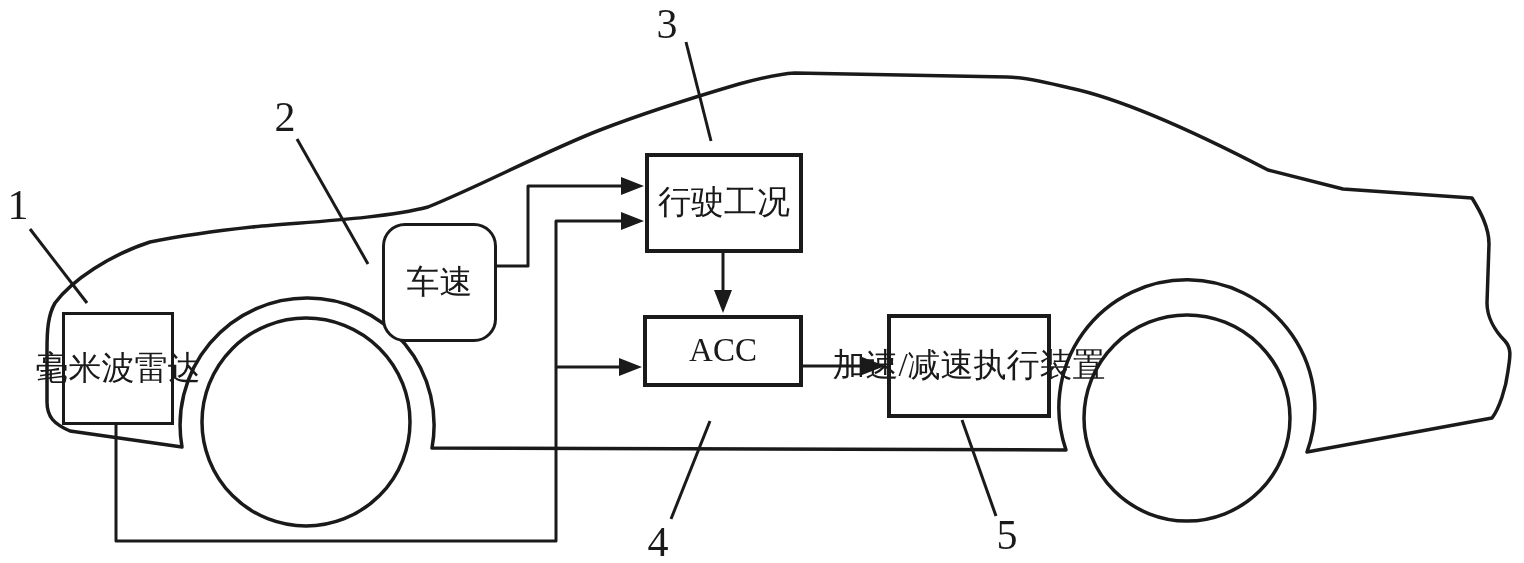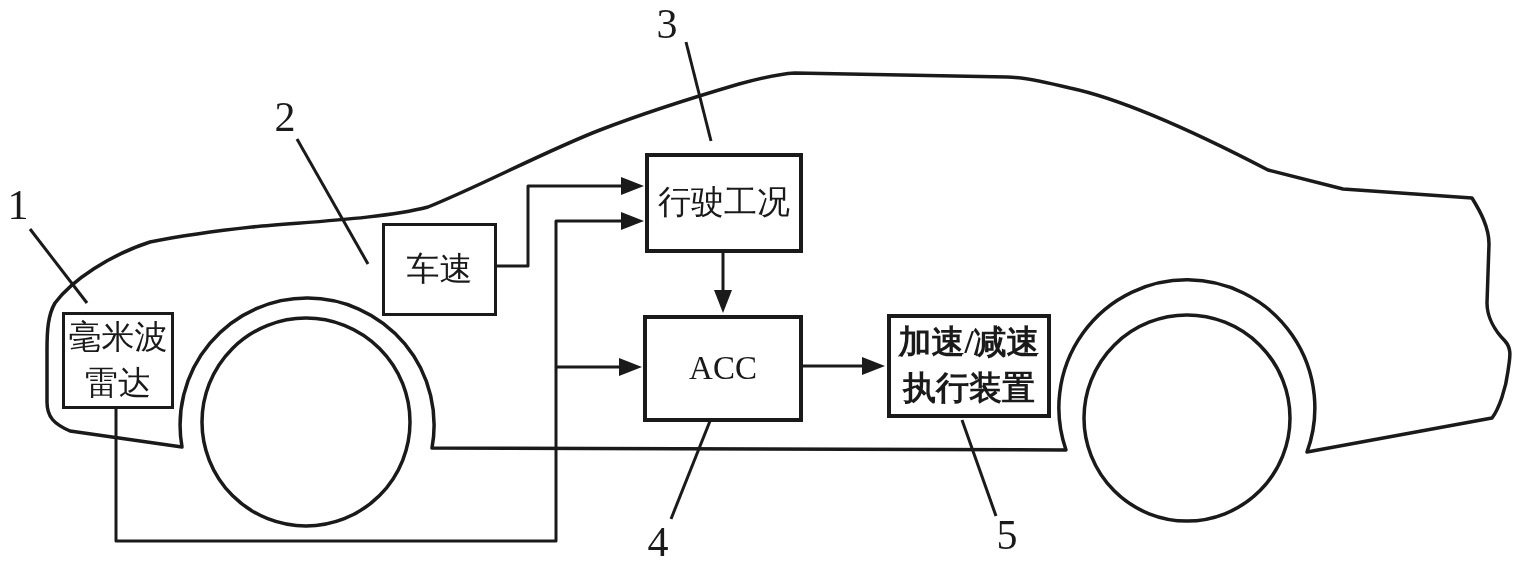--- a/index.html
+++ b/index.html
@@ -16,21 +16,21 @@
     color:var(--text);
     overflow:hidden;
   }
   #diagram-svg{position:absolute;left:0;top:0;width:1524px;height:563px;color:var(--line);}
   .stroke{fill:none;stroke:currentColor;stroke-linejoin:round;stroke-linecap:butt;}
   .w35{stroke-width:3.5px;}
   .w3{stroke-width:3px;}
   .arrowhead{fill:currentColor;stroke:none;}
   .node{
     position:absolute;
-    display:flex;flex-direction:column;align-items:center;justify-content:center;
+    display:flex;flex-direction:row;align-items:center;justify-content:center;
     border:3px solid var(--line);
     background:var(--background);
     text-align:center;
     font-size:33px;
     line-height:1.38;
     box-sizing:border-box;
     white-space:nowrap;
   }
   .node.thick{border-width:4px;}
   .callout-number{
@@ -93,38 +93,38 @@
     <path class="stroke w3" d="M 803 366 L 863 366"></path>
     <polygon class="arrowhead" points="885,366 862,357 862,375"></polygon>
 
     <path class="stroke w3" d="M 30 229 L 87 303"></path>
     <path class="stroke w3" d="M 297 139 L 368 264"></path>
     <path class="stroke w3" d="M 686 42 L 711 141"></path>
     <path class="stroke w3" d="M 710 421 L 671 519"></path>
     <path class="stroke w3" d="M 962 420 L 996 516"></path>
   </svg>
 
-  <div class="node" style="left:62px;top:312px;width:112px;height:97px;">
+  <div class="node" style="left:62px;top:312px;width:112px;height:113px;">
     <span>毫米波</span>
     <span>雷达</span>
   </div>
 
-  <div class="node" style="left:382px;top:223px;width:115px;height:93px;">
+  <div class="node" style="left:382px;top:223px;width:115px;height:119px;border-radius:23px;">
     <span>车速</span>
   </div>
 
   <div class="node thick" style="left:645px;top:153px;width:158px;height:100px;">
     <span>行驶工况</span>
   </div>
 
-  <div class="node thick" style="left:643px;top:315px;width:160px;height:107px;">
+  <div class="node thick" style="left:643px;top:315px;width:160px;height:72px;">
     <span>ACC</span>
   </div>
 
-  <div class="node thick" style="left:887px;top:314px;width:164px;height:104px;font-weight:bold;">
+  <div class="node thick" style="left:887px;top:314px;width:164px;height:104px;">
     <span>加速/减速</span>
     <span>执行装置</span>
   </div>
 
   <div class="callout-number" style="left:0px;top:184px;">1</div>
   <div class="callout-number" style="left:267px;top:96px;">2</div>
   <div class="callout-number" style="left:649px;top:3px;">3</div>
   <div class="callout-number" style="left:640px;top:521px;">4</div>
   <div class="callout-number" style="left:989px;top:514px;">5</div>
 

